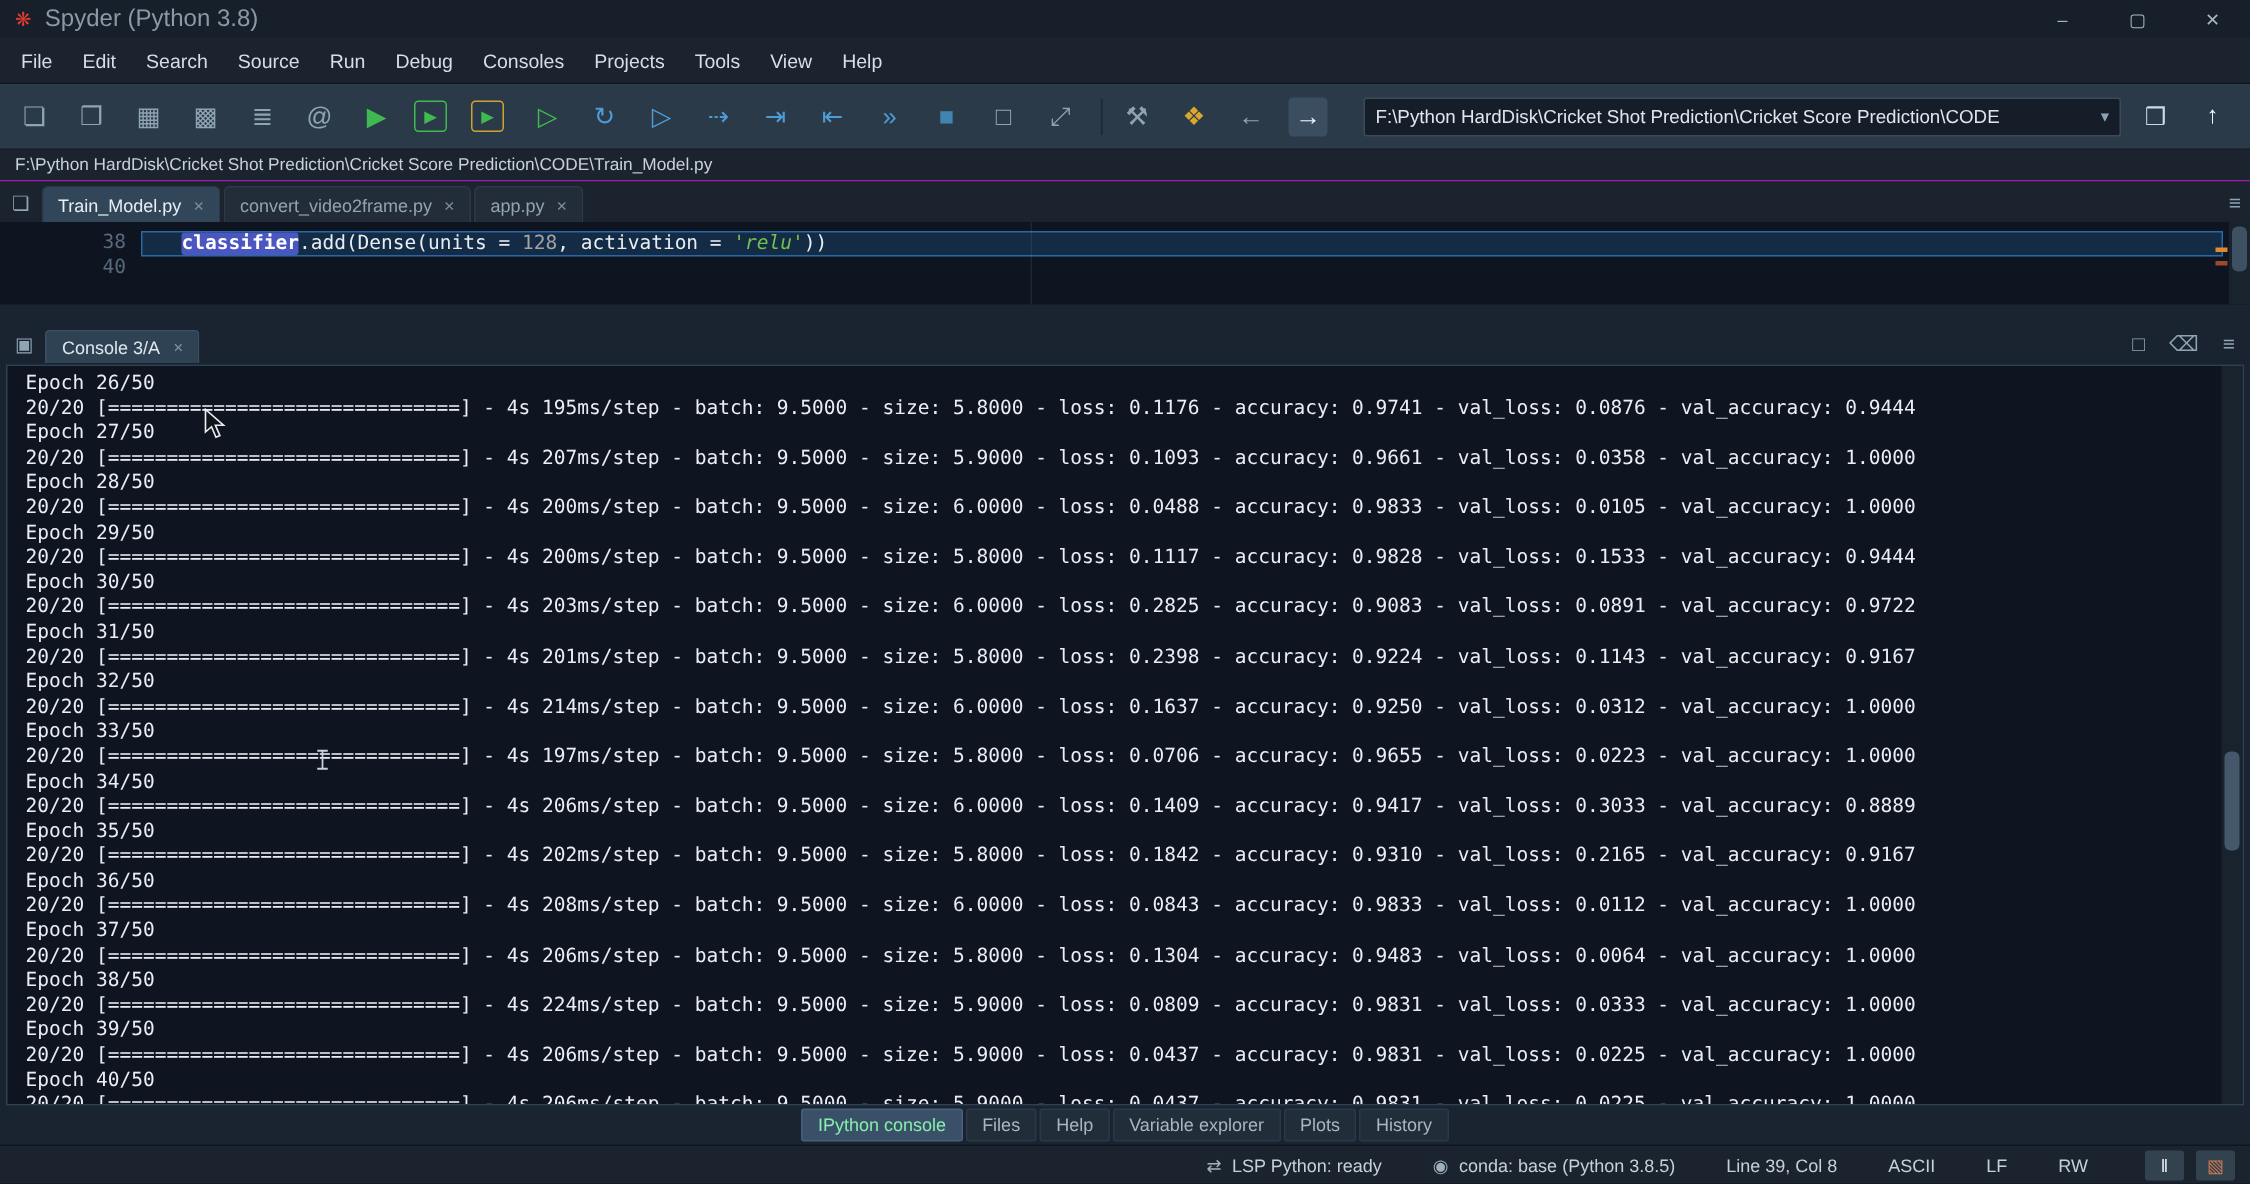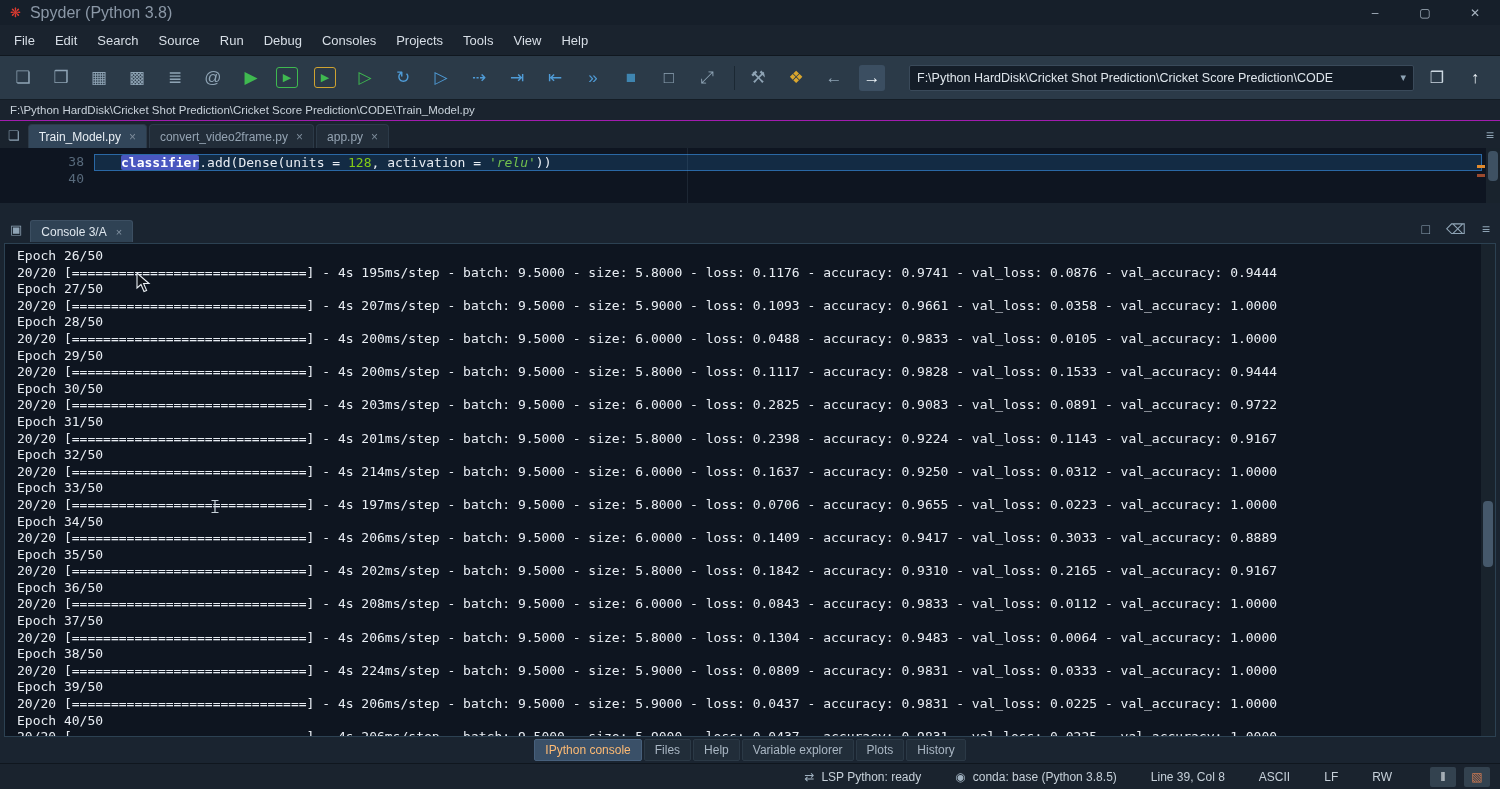--- a/index.html
+++ b/index.html
@@ -42,21 +42,21 @@
   .etab.active { background:#32465a; color:#e8eef4; }
   .tab-close { margin-left:8px; color:#7d8c9b; font-size:12px; }
   .tabbar-end { margin-left:auto; color:#8ea3b4; font-size:14px; margin-bottom:5px; }
 
   .editor-body { height:55px; background:#0e1521; position:relative; overflow:hidden; font-family:"DejaVu Sans Mono", monospace; font-size:13px; line-height:16.8px; padding-top:6px; flex:none;padding-left:48px; }
   .crow { display:flex; height:16.8px; }
   .gutter { width:46px; text-align:right; color:#586a7c; padding-right:10px; flex:none; }
   .codetext { flex:1; margin-right:18px; padding-left:26px; white-space:pre; color:#e8edf3; }
   .codetext.selbg { background:#132b44; border:1px solid #2a68a5; }
   .tok-p { color:#e8edf3; }
-  .tok-n { color:#84cc16; }
+  .tok-n { color:#a3a3a3; }
   .tok-s { color:#73c04e; font-style:italic; }
   .tok-hl { background:#4a57c0; color:#ffffff; font-weight:bold; border-radius:2px; }
   .edge-guide { position:absolute; left:687px; top:0; bottom:0; width:1px; background:rgba(134,161,188,0.13); }
   .ed-scroll { position:absolute; right:0; top:0; bottom:0; width:14px; background:#19232d; }
   .ed-thumb { position:absolute; right:2px; top:3px; width:10px; height:30px; background:#3e5163; border-radius:4px; }
   .ed-mark1 { position:absolute; right:15px; top:17px; width:8px; height:3px; background:#e08a2e; }
   .ed-mark2 { position:absolute; right:15px; top:26px; width:8px; height:3px; background:#9c4a2e; }
 
   .splitter { height:12px; background:#1a2430; flex:none; }
 
@@ -69,21 +69,21 @@
   .ct-right span { cursor:default; }
 
   .console-box { flex:1; border:1px solid #2c4152; margin:0 4px; background:#0e1520; position:relative; overflow:hidden; }
   .console-out { position:absolute; top:0; left:0; right:14px; bottom:0; padding:4px 0 0 12px; font-family:"DejaVu Sans Mono", monospace; font-size:13px; line-height:16.6px; color:#e9eef4; white-space:pre; overflow:hidden; }
   .con-scroll { position:absolute; right:0; top:0; bottom:0; width:14px; background:#19232d; }
   .con-thumb { position:absolute; right:2px; top:257px; width:10px; height:66px; background:#45586b; border-radius:4px; }
 
   
   .bottom-bar { height:26px; display:flex; justify-content:center; align-items:center; gap:2px; background:#1a2430; flex:none; }
   .btab { padding:3px 10px; font-size:12px; color:#a9b6c3; background:#212d39; border:1px solid #2b3946; border-radius:2px; }
-  .btab.active { background:#3a5068; color:#fdba74; border-color:#47607c; }
+  .btab.active { background:#3a5068; color:#86efac; border-color:#47607c; }
 
   
   .statusbar { height:26px; background:#1a232e; border-top:1px solid #0f161e; display:flex; align-items:center; font-size:12px; color:#c6d0d9; padding:0 10px; flex:none; }
   #status-items { display:flex; margin-left:auto; align-items:center; gap:34px; }
   .status-item { display:flex; align-items:center; gap:7px; }
   .status-icon { color:#9fb0bf; font-size:12px; }
   .sb-icons { display:flex; gap:8px; margin-left:38px; }
   .sb-iconbtn { width:26px; height:20px; background:#33424f; border-radius:2px; display:flex; align-items:center; justify-content:center; color:#f2f6fa; font-size:12px; }
   .sb-iconbtn.img { color:#cf7a52; }
 

